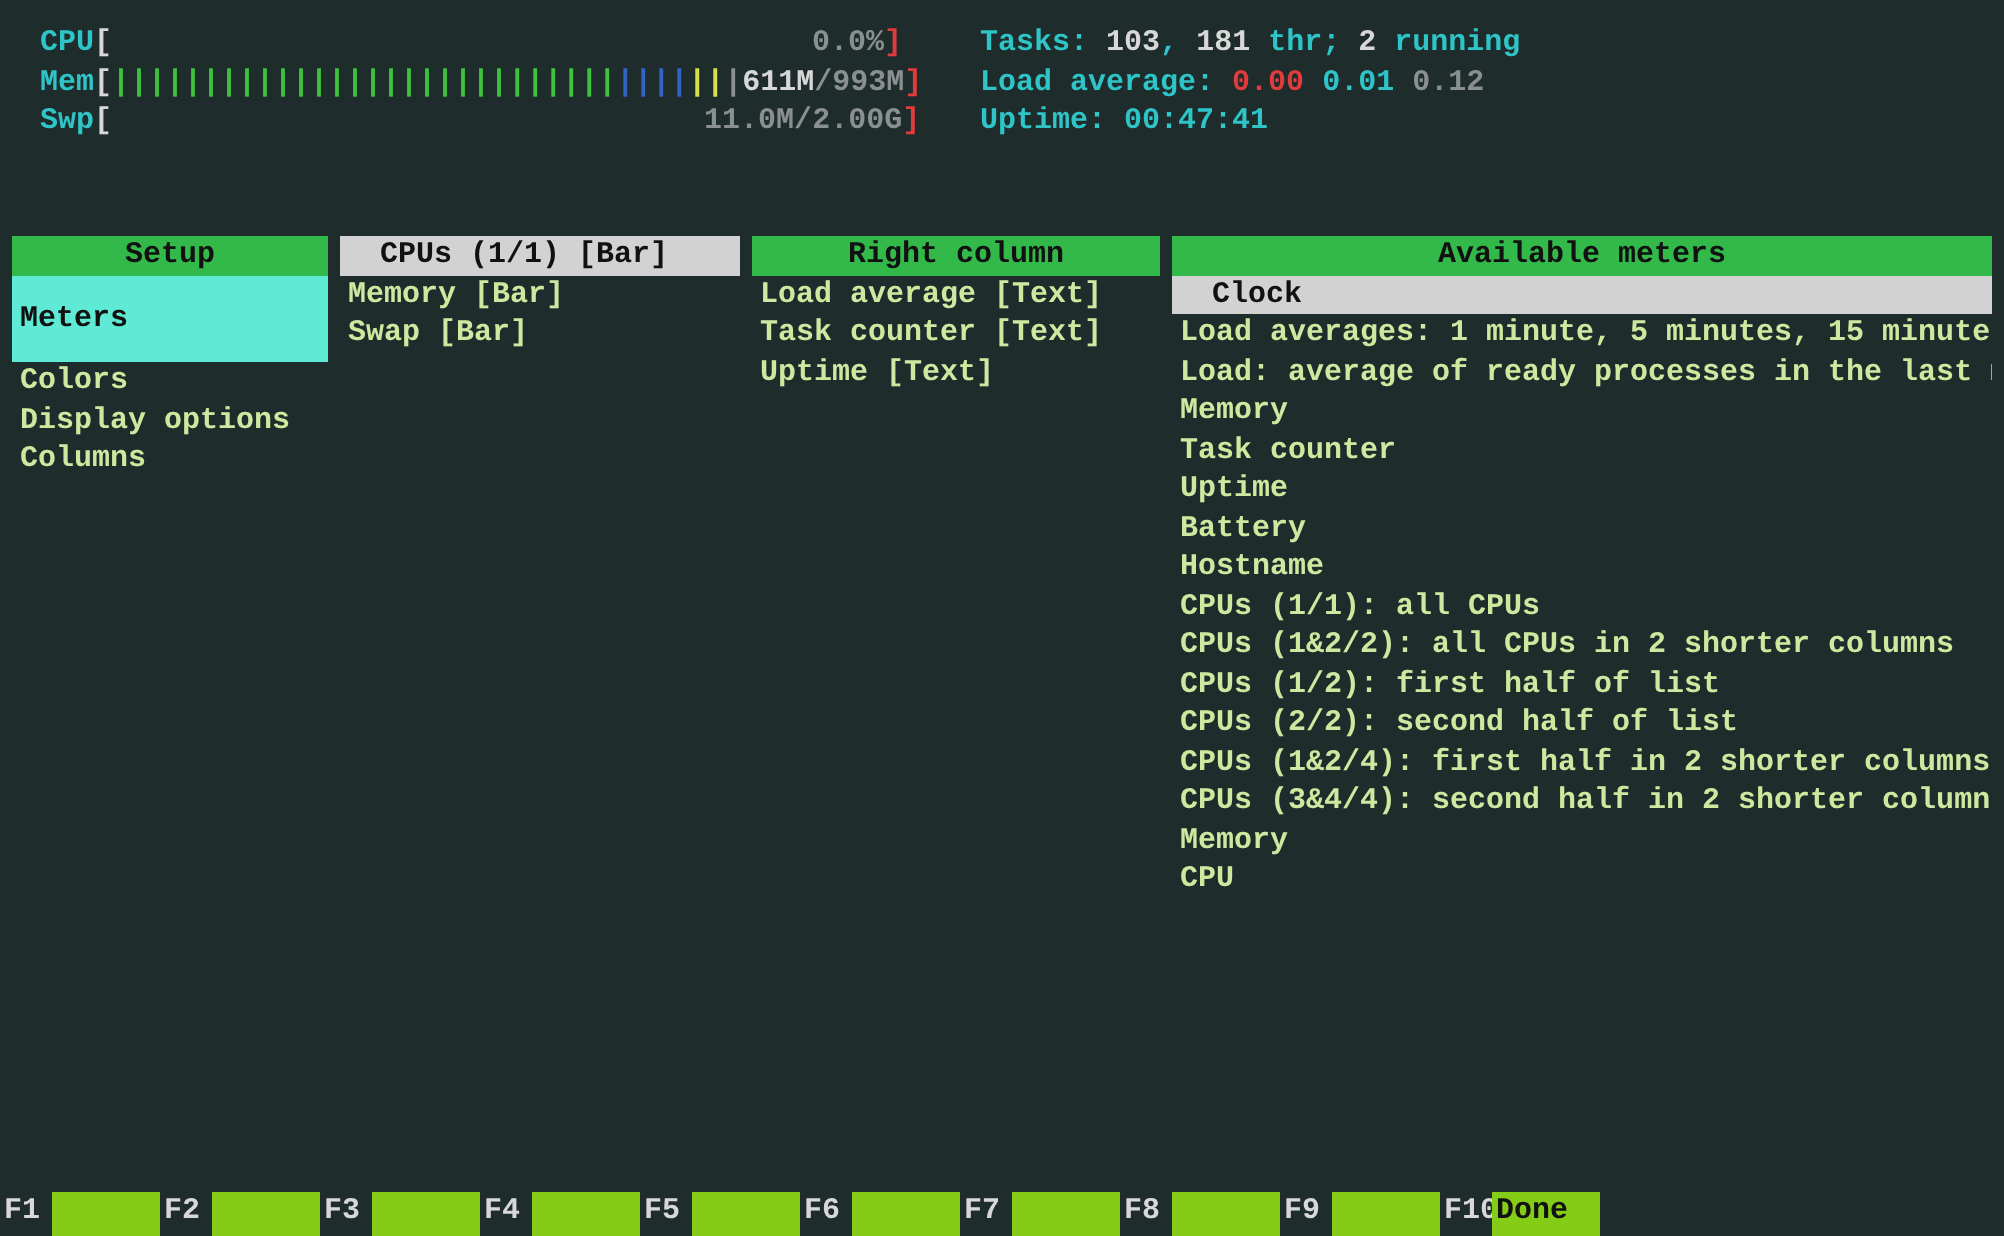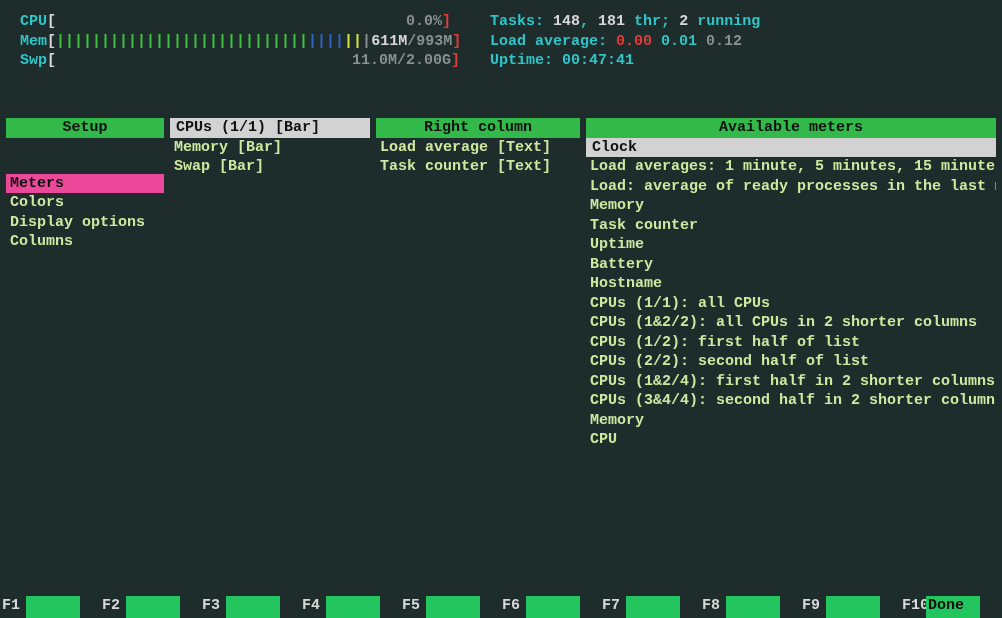--- a/index.html
+++ b/index.html
@@ -52,46 +52,44 @@
     text-align: center;
   }
   .item-normal {
     color: #cfe8a0;
     padding: 0 4px;
     white-space: nowrap;
     cursor: default;
     overflow: hidden;
   }
   .item-sel-cyan {
-    background: #ec4899;
-    color: #111;
-    padding: 0 4px;
+    background: #5eead4;
+    color: #111;
+    padding: 12px 4px;
     white-space: nowrap;
     cursor: default;
-    margin-top: 36px;
   }
   .item-sel-gray {
     background: #d2d2d2;
     color: #111;
-    padding: 0 6px;
+    padding: 0 20px;
     white-space: nowrap;
     cursor: default;
   }
   .fkeys {
     position: absolute;
     left: 0; right: 0; bottom: 0;
     height: 22px;
     display: flex;
     background: #1e2c2c;
-    gap: 20px;
   }
   .fkey { display: flex; width: 80px; }
   .fkey .num { color: #d8d8d8; width: 26px; padding-left: 2px; }
   .fkey .lbl {
-    background: #22c55e;
+    background: #84cc16;
     color: #111;
     flex: 1;
     padding-left: 2px;
     overflow: hidden;
   }
 </style>
 </head>
 <body>
 
 <div class="top-meters">
@@ -102,21 +100,21 @@
     <div class="meter-row">
       <span class="cyan">Mem</span><span class="white">[</span><span class="bar-ticks"><span class="g">||||||||||||||||||||||||||||</span><span class="b">||||</span><span class="y">||</span></span><span class="gray">|</span><span class="white">611M</span><span class="gray">/</span><span class="gray">993M</span><span class="red">]</span>
     </div>
     <div class="meter-row">
       <span class="cyan">Swp</span><span class="white">[</span><span style="display:inline-block;width:296px;"></span><span class="gray">11.0M</span><span class="gray">/</span><span class="gray">2.00G</span><span class="red">]</span>
     </div>
   </div>
   <div class="meter-col-right">
     <div class="meter-row">
       <span class="cyan">Tasks:</span>
-      <span class="white">148</span><span class="cyan">,</span>
+      <span class="white">103</span><span class="cyan">,</span>
       <span class="white">181</span>
       <span class="cyan">thr;</span>
       <span class="white">2</span>
       <span class="cyan">running</span>
     </div>
     <div class="meter-row">
       <span class="cyan">Load average:</span>
       <span class="red">0.00</span>
       <span class="cyan">0.01</span>
       <span class="gray">0.12</span>
@@ -143,20 +141,21 @@
         <div class="item-sel-gray">CPUs (1/1) [Bar]</div>
         <div class="item-normal">Memory [Bar]</div>
         <div class="item-normal">Swap [Bar]</div>
       </div>
   </div>
   <div class="col col-right">
     <div class="heading">Right column</div>
     <div id="right-items">
         <div class="item-normal">Load average [Text]</div>
         <div class="item-normal">Task counter [Text]</div>
+        <div class="item-normal">Uptime [Text]</div>
       </div>
   </div>
   <div class="col col-avail">
     <div class="heading">Available meters</div>
     <div id="avail-items">
         <div class="item-sel-gray">Clock</div>
         <div class="item-normal">Load averages: 1 minute, 5 minutes, 15 minutes</div>
         <div class="item-normal">Load: average of ready processes in the last minute</div>
         <div class="item-normal">Memory</div>
         <div class="item-normal">Task counter</div>

